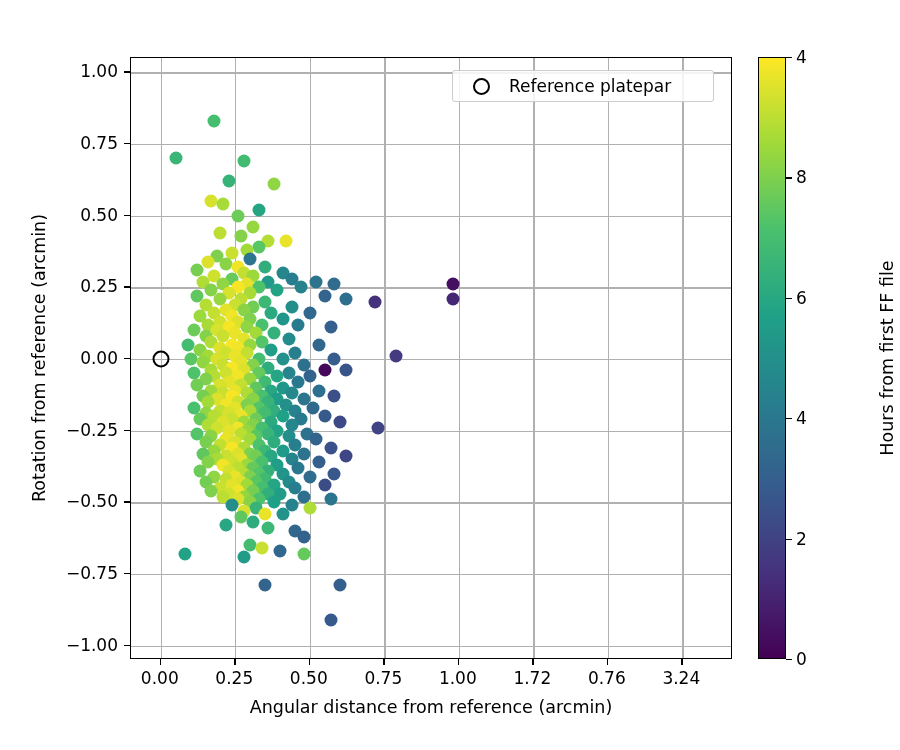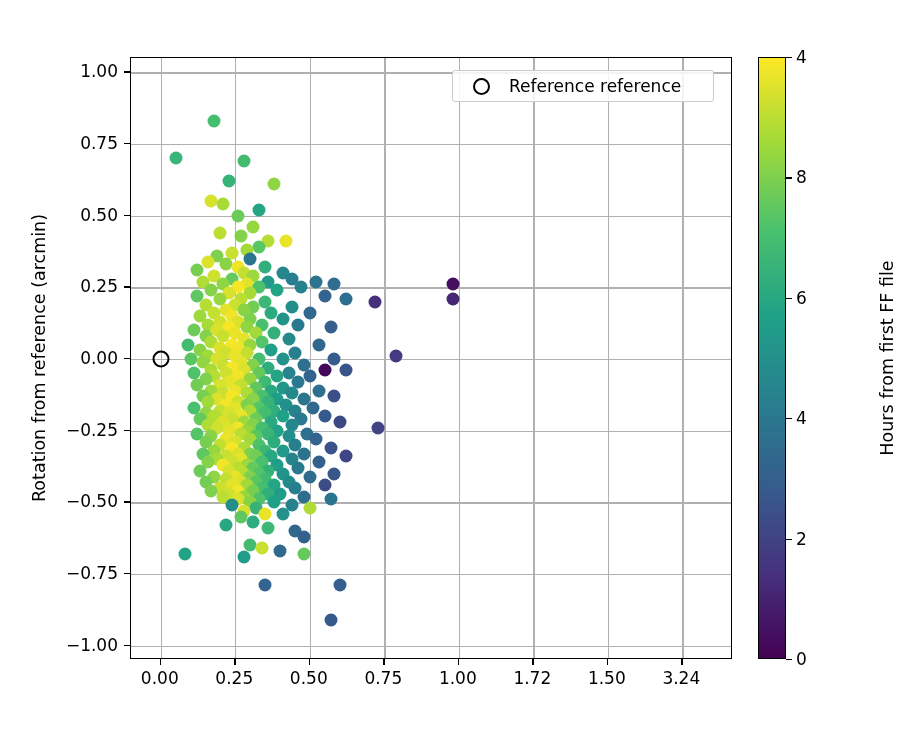--- a/index.html
+++ b/index.html
@@ -524,21 +524,21 @@
       <div class="xtick-label" style="left: 234.307px;">0.25</div>
       <div class="xtick-mark" style="left: 308.812px;"></div>
       <div class="xtick-label" style="left: 308.812px;">0.50</div>
       <div class="xtick-mark" style="left: 383.317px;"></div>
       <div class="xtick-label" style="left: 383.317px;">0.75</div>
       <div class="xtick-mark" style="left: 457.822px;"></div>
       <div class="xtick-label" style="left: 457.822px;">1.00</div>
       <div class="xtick-mark" style="left: 532.327px;"></div>
       <div class="xtick-label" style="left: 532.327px;">1.72</div>
       <div class="xtick-mark" style="left: 606.832px;"></div>
-      <div class="xtick-label" style="left: 606.832px;">1.50</div>
+      <div class="xtick-label" style="left: 606.832px;">0.76</div>
       <div class="xtick-mark" style="left: 681.337px;"></div>
       <div class="xtick-label" style="left: 681.337px;">3.24</div>
     </div>
   <div id="yticks-layer">
       <div class="ytick-mark" style="top: 644.667px;"></div>
       <div class="ytick-label" style="top: 644.667px;">−1.00</div>
       <div class="ytick-mark" style="top: 573px;"></div>
       <div class="ytick-label" style="top: 573px;">−0.75</div>
       <div class="ytick-mark" style="top: 501.333px;"></div>
       <div class="ytick-label" style="top: 501.333px;">−0.50</div>
@@ -549,27 +549,28 @@
       <div class="ytick-mark" style="top: 286.333px;"></div>
       <div class="ytick-label" style="top: 286.333px;">0.25</div>
       <div class="ytick-mark" style="top: 214.667px;"></div>
       <div class="ytick-label" style="top: 214.667px;">0.50</div>
       <div class="ytick-mark" style="top: 143px;"></div>
       <div class="ytick-label" style="top: 143px;">0.75</div>
       <div class="ytick-mark" style="top: 71.3333px;"></div>
       <div class="ytick-label" style="top: 71.3333px;">1.00</div>
     </div>
 
+  <div id="xlabel">Angular distance from reference (arcmin)</div>
   <div id="ylabel">Rotation from reference (arcmin)</div>
 
   <div id="legend">
     <span id="legend-marker-wrap">
       <span id="legend-marker"></span>
     </span>
-    <span id="legend-label">Reference reference</span>
+    <span id="legend-label">Reference platepar</span>
   </div>
 
   <div id="colorbar" style="background: linear-gradient(rgb(253, 231, 37), rgb(160, 218, 57), rgb(74, 193, 109), rgb(31, 161, 135), rgb(39, 127, 142), rgb(54, 92, 141), rgb(70, 50, 126), rgb(68, 1, 84));"></div>
   <div id="cbticks-layer">
       <div class="cbtick-mark" style="top: 659px;"></div>
       <div class="cbtick-label" style="top: 659px;">0</div>
       <div class="cbtick-mark" style="top: 538.6px;"></div>
       <div class="cbtick-label" style="top: 538.6px;">2</div>
       <div class="cbtick-mark" style="top: 418.2px;"></div>
       <div class="cbtick-label" style="top: 418.2px;">4</div>

